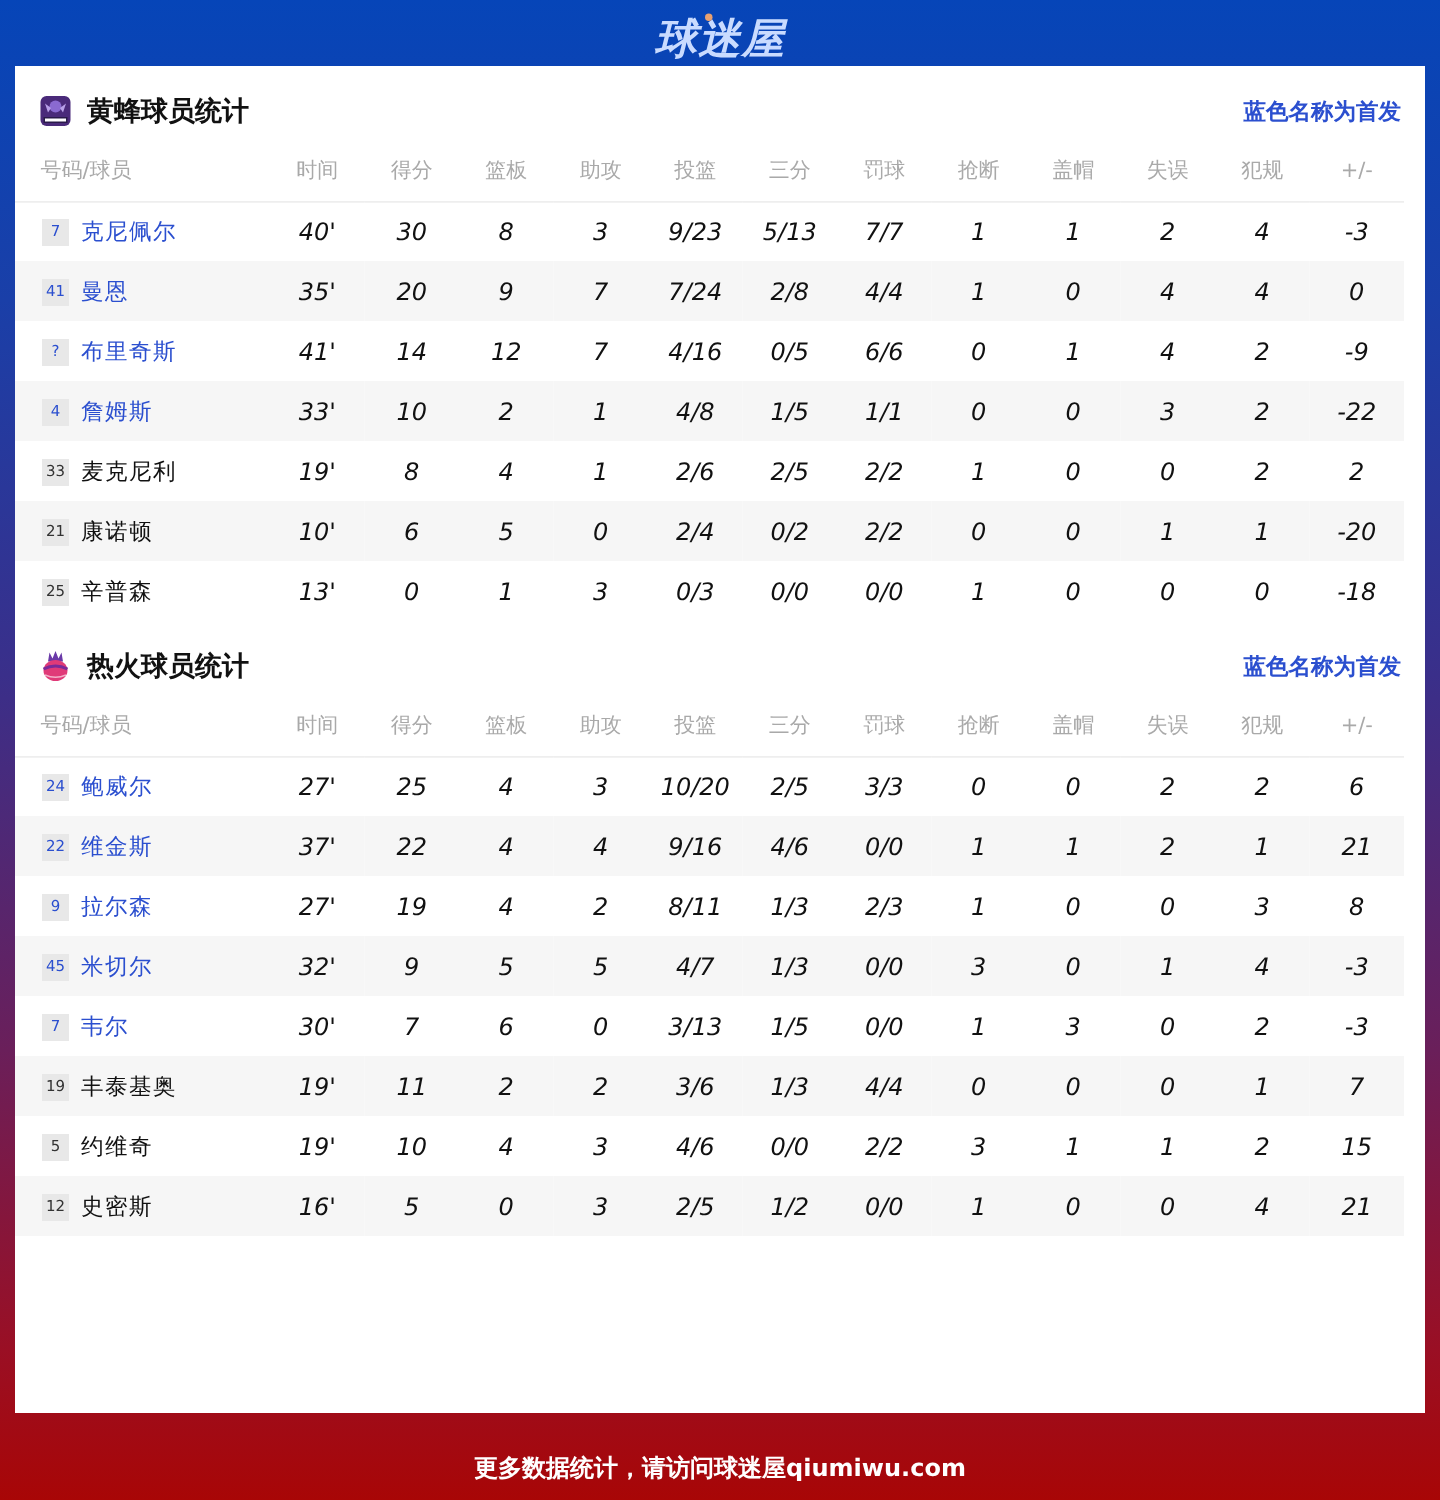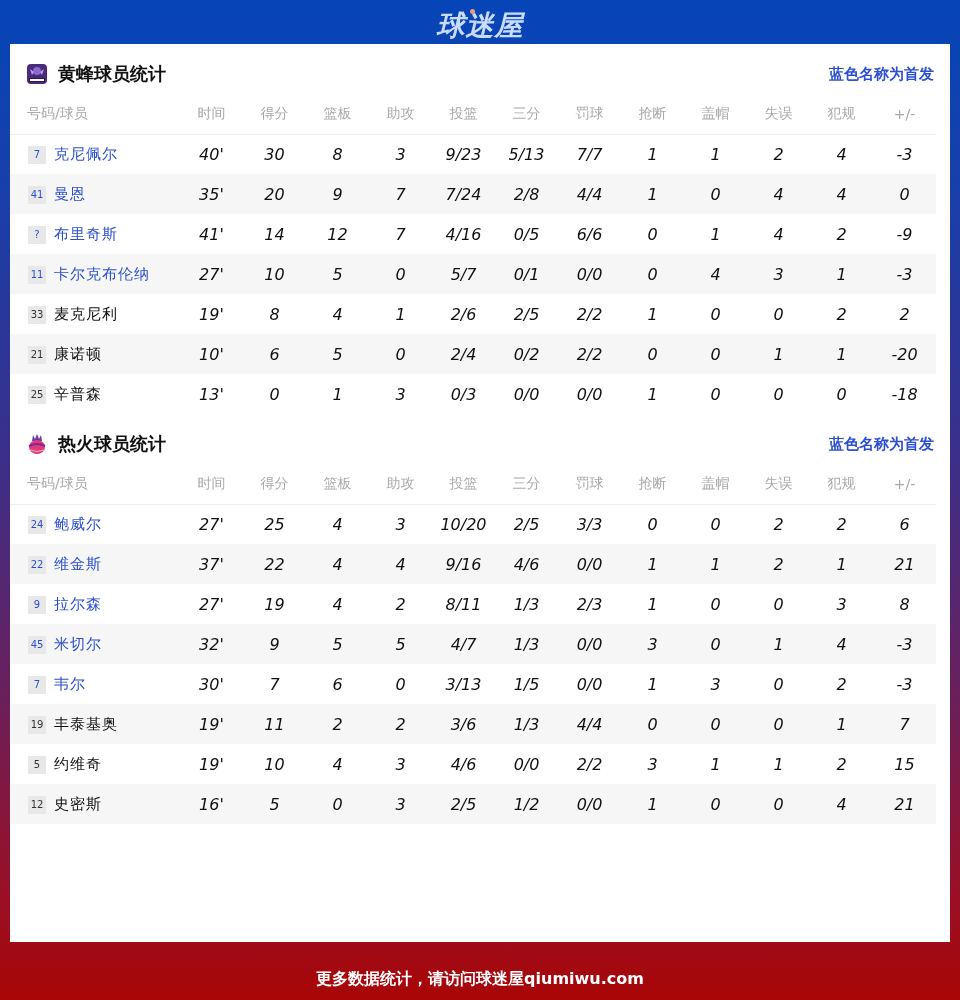--- a/index.html
+++ b/index.html
@@ -220,33 +220,33 @@
               <td>4/16</td>
               <td>0/5</td>
               <td>6/6</td>
               <td>0</td>
               <td>1</td>
               <td>4</td>
               <td>2</td>
               <td>-9</td>
             </tr>
             <tr class="starter">
-              <td class="player"><span class="num-badge">11</span><span class="pname">卡尔克布伦纳</span></td>
-              <td>27'</td>
+              <td class="player"><span class="num-badge">4</span><span class="pname">詹姆斯</span></td>
+              <td>33'</td>
               <td>10</td>
-              <td>5</td>
-              <td>0</td>
-              <td>5/7</td>
-              <td>0/1</td>
-              <td>0/0</td>
-              <td>0</td>
-              <td>4</td>
-              <td>3</td>
-              <td>1</td>
-              <td>-3</td>
+              <td>2</td>
+              <td>1</td>
+              <td>4/8</td>
+              <td>1/5</td>
+              <td>1/1</td>
+              <td>0</td>
+              <td>0</td>
+              <td>3</td>
+              <td>2</td>
+              <td>-22</td>
             </tr>
             <tr class="">
               <td class="player"><span class="num-badge">33</span><span class="pname">麦克尼利</span></td>
               <td>19'</td>
               <td>8</td>
               <td>4</td>
               <td>1</td>
               <td>2/6</td>
               <td>2/5</td>
               <td>2/2</td>

